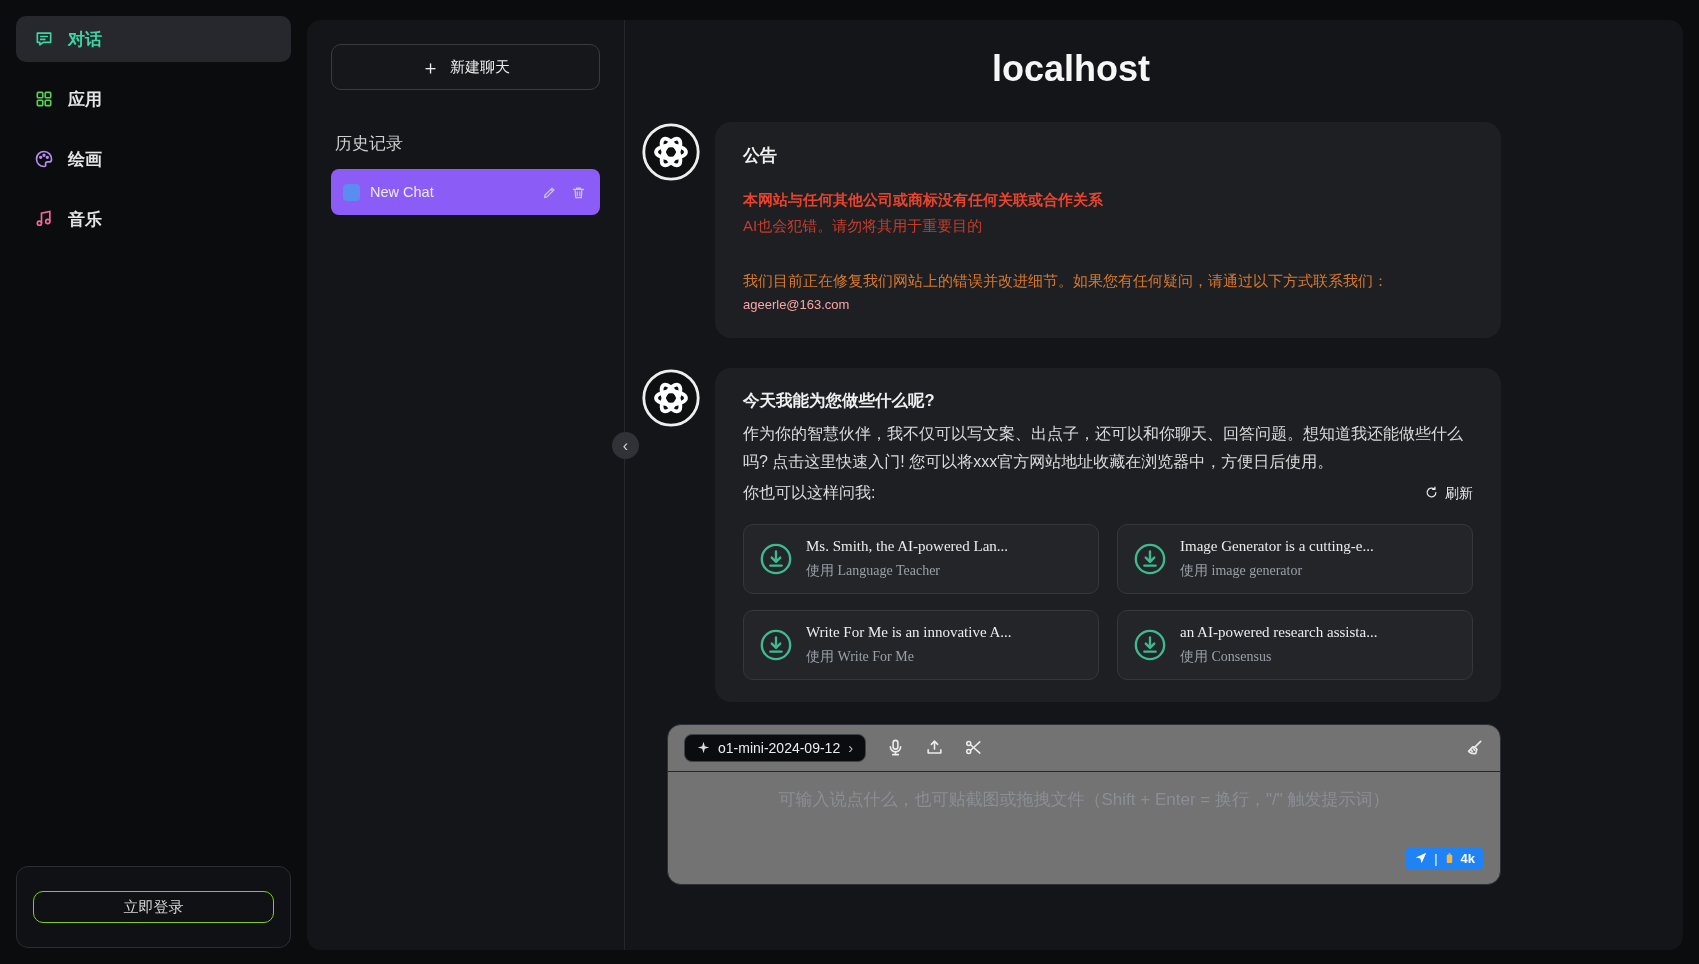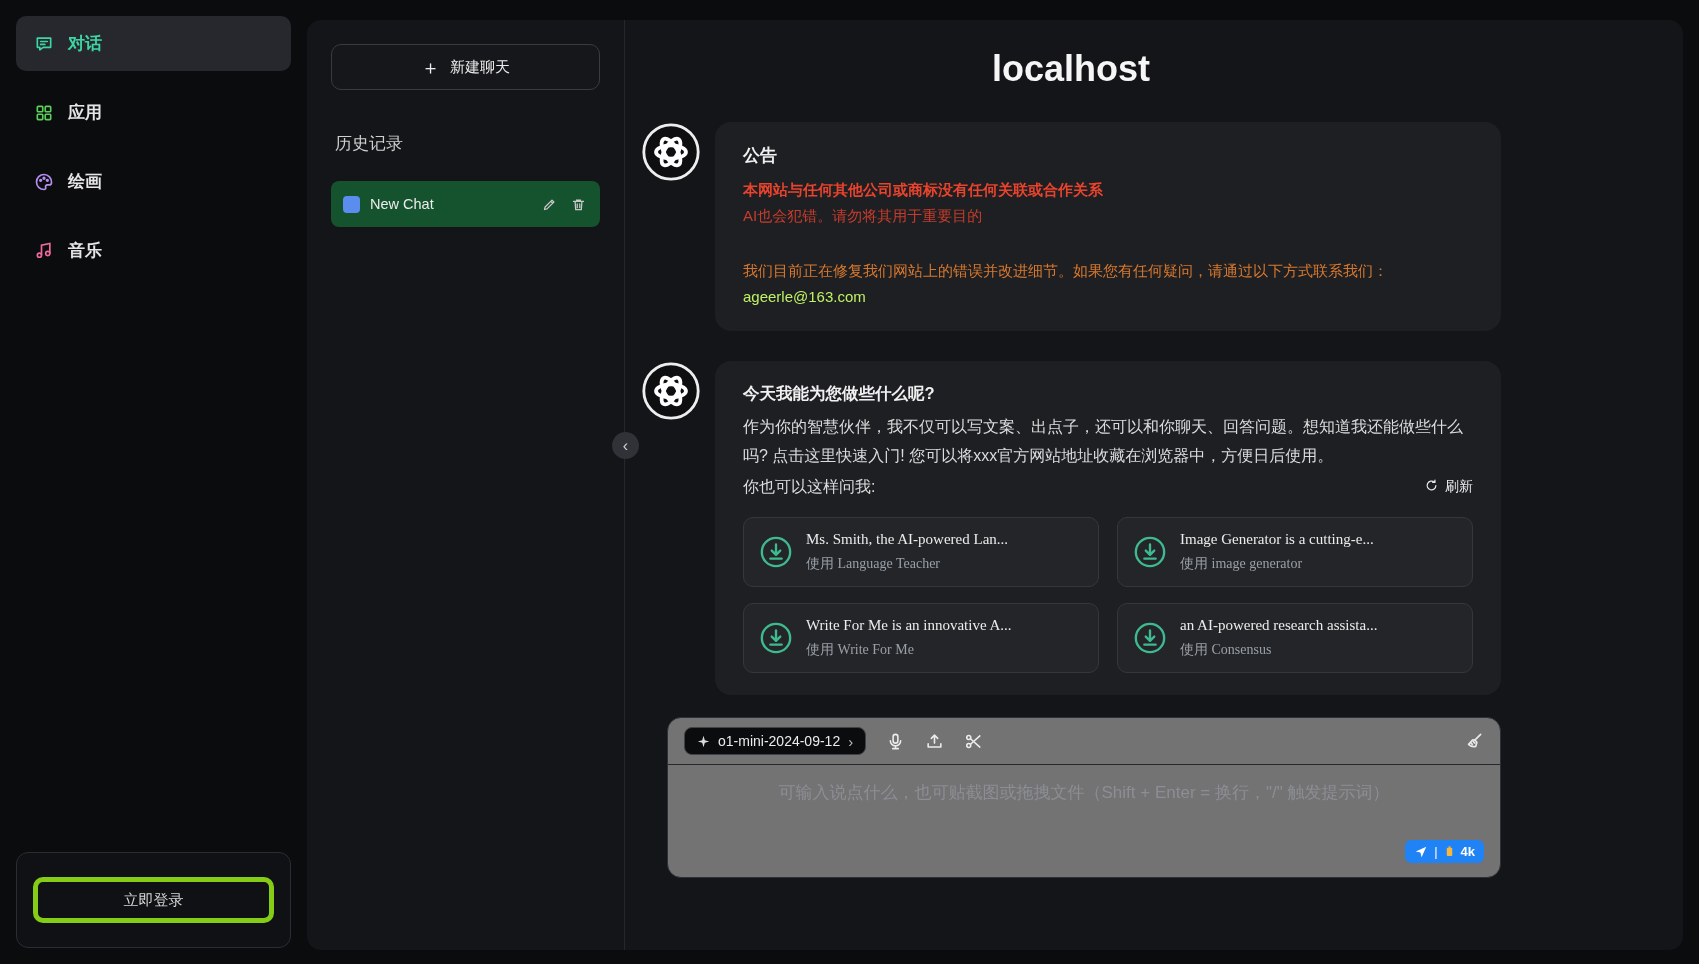--- a/index.html
+++ b/index.html
@@ -7,32 +7,32 @@
   body {
     font-family: "Liberation Sans", "DejaVu Sans", sans-serif;
     background: #0b0c0e;
     color: #e8e8e8;
   }
   .app { display: flex; height: 100%; }
 
   
   .sidebar { flex: 0 0 307px; padding: 16px; display: flex; flex-direction: column; }
   .nav-item {
-    height: 55px; margin-bottom: 14px; display: flex; align-items: center; gap: 14px;
+    height: 46px; margin-bottom: 14px; display: flex; align-items: center; gap: 14px;
     padding: 0 18px; border-radius: 10px; font-size: 17px; font-weight: 600;
     color: #e6e6e6; cursor: pointer;
   }
   .nav-item.active { background: #26282e; color: #3dd6a3; }
   .nav-icon { display: flex; width: 20px; height: 20px; }
   .sidebar-spacer { flex: 1; }
   .login-panel {
     border: 1px solid #2b2d33; background: #101114; border-radius: 12px; padding: 24px 16px;
   }
   .login-btn {
-    width: 100%; height: 46px; border: 5px solid #84cc16; background: transparent;
+    width: 100%; height: 32px; border: 1px solid #84cc16; background: transparent;
     border-radius: 10px; color: #d6d6d6; font-size: 15px; cursor: pointer;
     font-family: inherit;
   }
 
   
   .workspace {
     flex: 1; margin: 20px 16px 14px 0; background: #141519; border-radius: 14px;
     display: flex; min-width: 0; position: relative;
   }
 
@@ -40,21 +40,21 @@
   .chat-col { flex: 0 0 318px; border-right: 1px solid #26272c; padding: 24px; }
   .new-chat-btn {
     width: 100%; height: 46px; border: 1px solid #393b41; background: #16171b;
     border-radius: 10px; color: #ececec; font-size: 15px; display: flex;
     align-items: center; justify-content: center; gap: 10px; cursor: pointer;
     font-family: inherit;
   }
   .plus-glyph { font-size: 19px; color: #ececec; line-height: 1; }
   .history-title { margin: 42px 0 0 4px; font-size: 17px; color: #cfcfcf; }
   .chat-item {
-    margin-top: 26px; height: 46px; background: #14532d; border-radius: 8px;
+    margin-top: 14px; height: 46px; background: #8b5cf6; border-radius: 8px;
     display: flex; align-items: center; gap: 10px; padding: 0 12px; cursor: pointer;
   }
   .chat-item-square { width: 17px; height: 17px; border-radius: 4px; background: #5b8def; }
   .chat-item-title { font-size: 14.5px; color: #ececec; flex: 1; }
   .row-icon-btn { background: none; border: none; padding: 2px; cursor: pointer; display: flex; }
 
   
   .collapse-btn {
     position: absolute; left: 305px; top: 412px; width: 27px; height: 27px;
     border-radius: 50%; background: #303238; border: none; color: #cfcfcf;
@@ -63,26 +63,26 @@
   }
 
   
   .main-col { flex: 1; min-width: 0; display: flex; flex-direction: column; padding: 16px 182px 0 16px; }
   .page-title { text-align: center; font-size: 36px; font-weight: 700; color: #f6f6f6; margin: 12px 0 2px; }
 
   .msg-row { display: flex; align-items: flex-start; gap: 14px; margin-top: 30px; }
   .avatar { flex: 0 0 60px; }
   .bubble { background: #1d1f23; border-radius: 16px; padding: 22px 28px; flex: 1; min-width: 0; }
 
-  .ann-title { font-weight: 700; font-size: 17px; color: #f0f0f0; margin-bottom: 10px; }
+  .ann-title { font-weight: 700; font-size: 17px; color: #f0f0f0; margin-bottom: 20px; }
   .ann-line { font-size: 15px; line-height: 1.7; }
   .ann-line1 { color: #e8432c; font-weight: 700; }
   .ann-line2 { color: #c63c2c; }
   .ann-line3 { color: #d9782d; margin-top: 30px; }
-  .ann-email { color: #bef264; font-size: 15px; line-height: 1.7; text-decoration: none; display: inline-block; cursor: pointer; }
+  .ann-email { color: #fca5a5; font-size: 13px; line-height: 1.7; text-decoration: none; display: inline-block; cursor: pointer; }
 
   .wel-title { font-weight: 700; font-size: 16.5px; color: #f0f0f0; margin-bottom: 8px; }
   .wel-body { font-size: 16px; color: #dcdcdc; line-height: 1.8; }
   .wel-ask-row { display: flex; justify-content: space-between; align-items: center; margin-top: 2px; }
   .wel-ask { font-size: 16px; color: #dcdcdc; line-height: 1.8; }
   .refresh-btn {
     background: none; border: none; color: #ececec; font-size: 14px; display: flex;
     align-items: flex-start; gap: 6px; cursor: pointer; font-family: inherit;
   }
 

